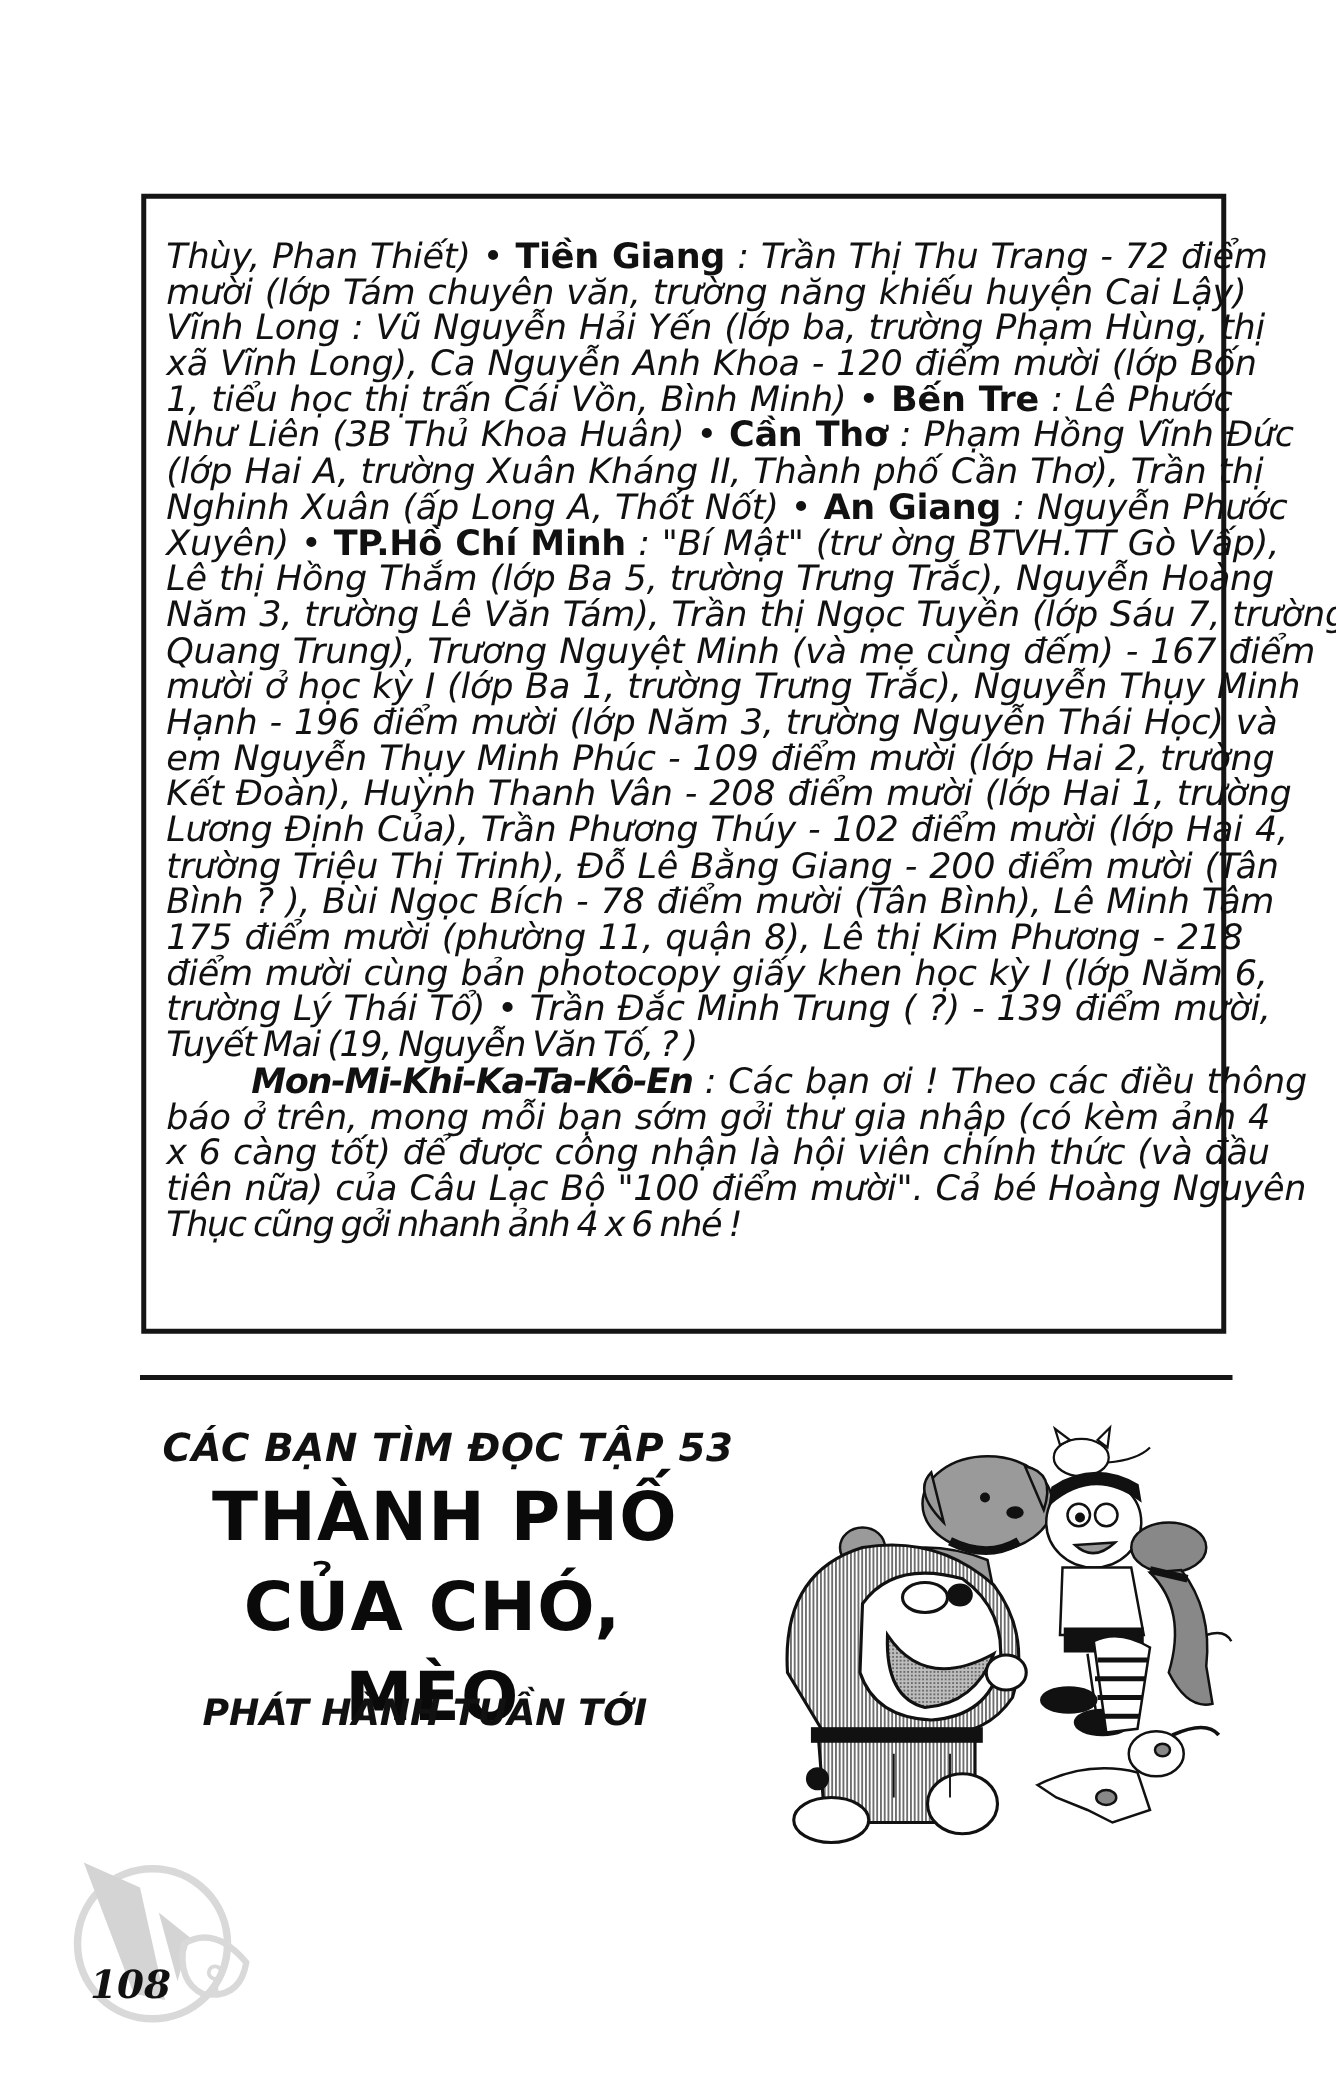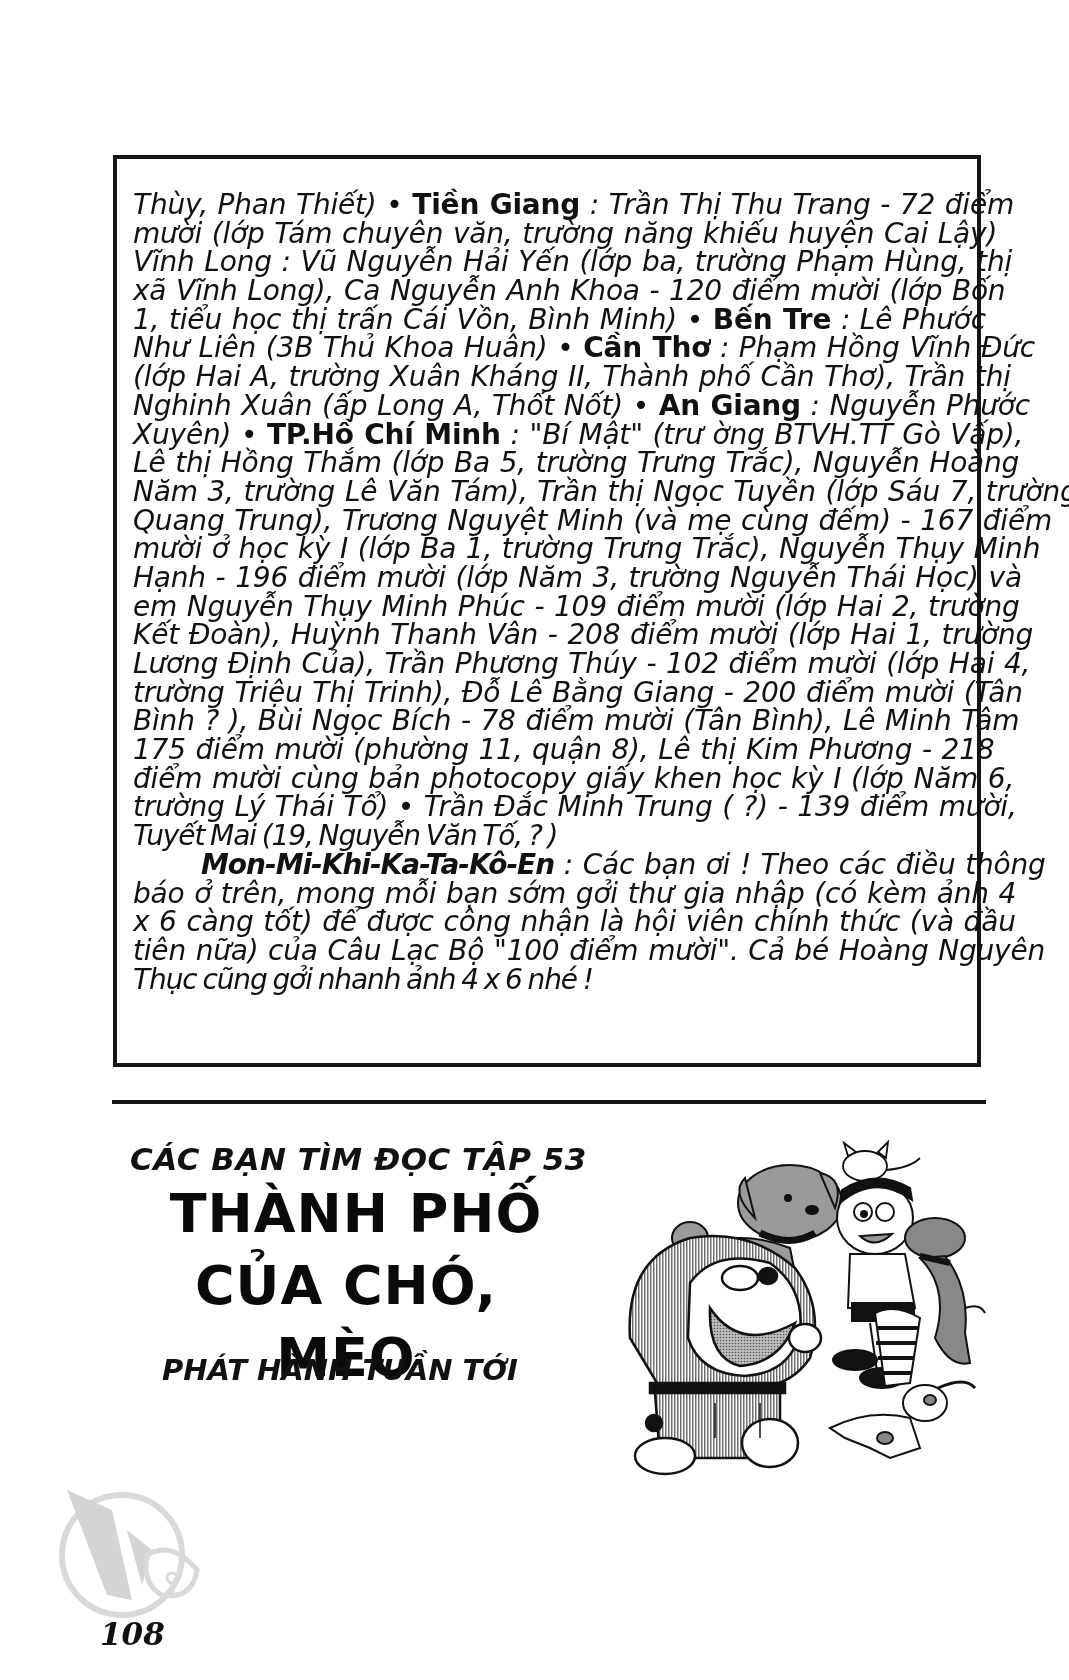--- a/index.html
+++ b/index.html
@@ -20,22 +20,22 @@
   .promo-heading { position: absolute; left: 130px; top: 1113px; font-family: "DejaVu Sans", sans-serif;
           font-weight: bold; font-style: italic; font-size: 31px; letter-spacing: 0.5px; color: #111; margin-top: 28px; }
   .promo-title { position: absolute; left: 116px; top: 1178px; width: 460px; text-align: center;
           font-family: "DejaVu Sans", sans-serif; font-weight: bold; font-size: 54px; line-height: 72px;
           letter-spacing: 1px; color: #0a0a0a; }
   .promo-title .t1 { display: block; padding-left: 20px; text-align: center; }
   .promo-sub { position: absolute; left: 162px; top: 1353px; font-family: "DejaVu Sans", sans-serif;
           font-weight: bold; font-style: italic; font-size: 29px; color: #111; text-align: center; }
   .illustration { position: absolute; left: 620px; top: 1138px; width: 370px; height: 340px; }
   .watermark { position: absolute; left: 52px; top: 1470px; width: 160px; height: 150px; }
-  .page-number { position: absolute; left: 100px; top: 1570px; font-family: "DejaVu Serif", serif;
-          font-style: italic; font-weight: bold; font-size: 31px; color: #111; margin-top: 46px; }
+  .page-number { position: absolute; left: 72px; top: 1570px; font-family: "DejaVu Serif", serif;
+          font-style: italic; font-weight: bold; font-size: 31px; color: #111; }
 </style>
 </head>
 <body>
 
 <div class="box">
   <div class="text-block" id="text-block">
       <div class="line"><span class="seg-regular">Thùy, Phan Thiết) • </span><span class="seg-bold">Tiền Giang</span><span class="seg-regular"> : Trần Thị Thu Trang - 72 điểm</span></div>
       <div class="line"><span class="seg-regular">mười (lớp Tám chuyên văn, trường năng khiếu huyện Cai Lậy)</span></div>
       <div class="line"><span class="seg-regular">Vĩnh Long : Vũ Nguyễn Hải Yến (lớp ba, trường Phạm Hùng, thị</span></div>
       <div class="line"><span class="seg-regular">xã Vĩnh Long), Ca Nguyễn Anh Khoa - 120 điểm mười (lớp Bốn</span></div>

